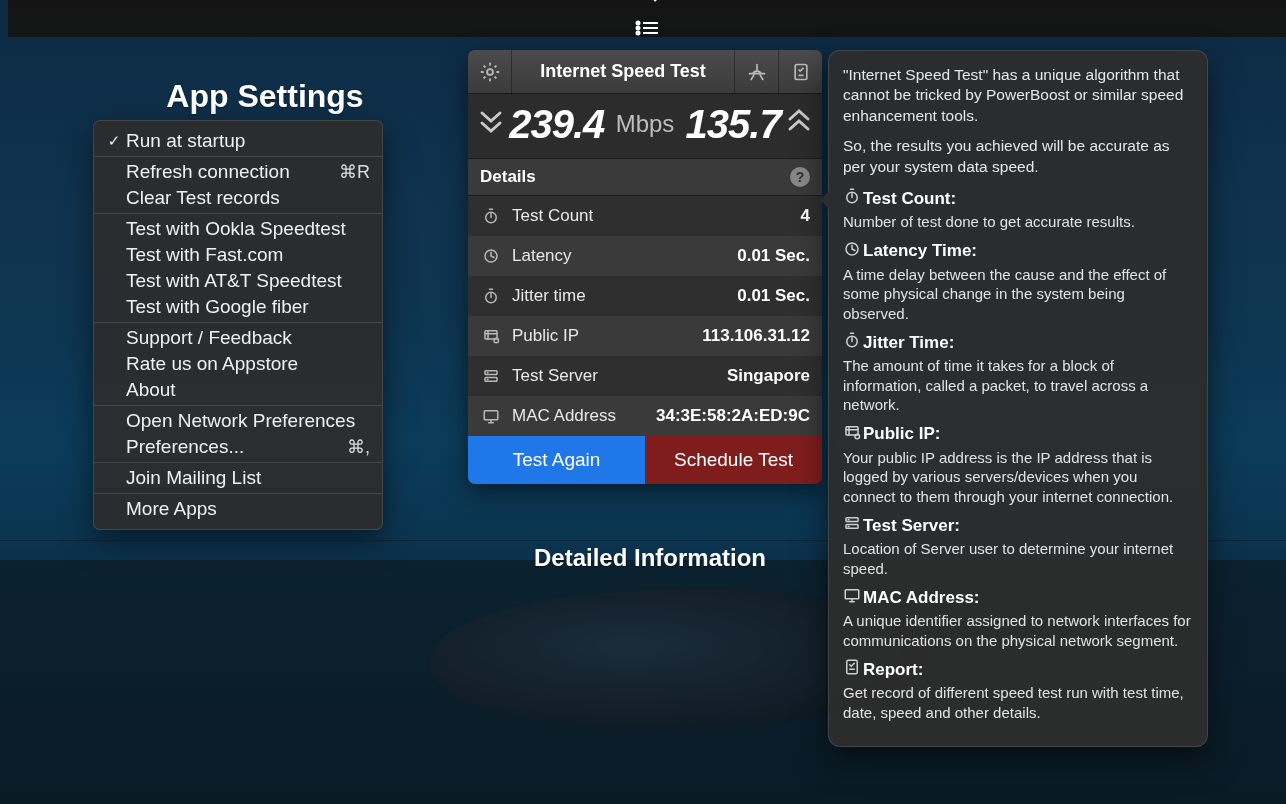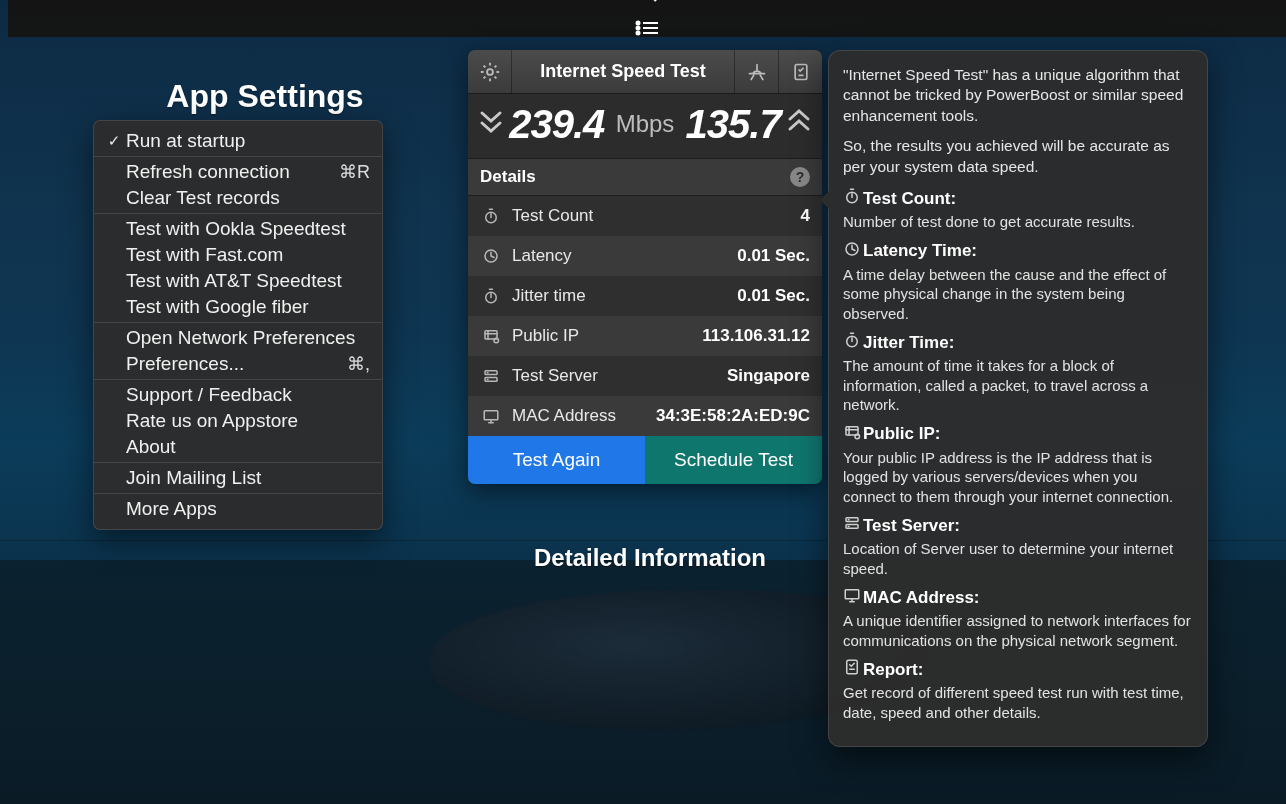--- a/index.html
+++ b/index.html
@@ -67,21 +67,21 @@
   font-weight:800; font-size:14px; display:flex; align-items:center; justify-content:center;}
 .drow { display:flex; align-items:center; padding:10px 12px; font-size:17px;}
 .drow:nth-child(even){ background:#3a3a3a;}
 .drow:nth-child(odd){ background:#2f2f2f;}
 .drow .ic { width:22px; margin-right:10px; opacity:.85; display:flex; align-items:center; justify-content:center;}
 .drow .k { flex:1; color:#e8e8e8;}
 .drow .v { font-weight:700; color:#fff;}
 .btnrow { display:flex;}
 .btnrow .btn { flex:1; padding:13px 0; font-size:19px; text-align:center; font-weight:500;}
 .btn-blue { background:#1f77e8; color:#fff;}
-.btn-green { background:#0f766e; color:#fff;}
+.btn-green { background:#7f1d1d; color:#fff;}
 
 
 .pop { position:absolute; top:50px; left:828px; width:380px;
   background:rgba(44,44,44,.97); border:1px solid rgba(255,255,255,.12);
   border-radius:12px; box-shadow:0 12px 32px rgba(0,0,0,.55); padding:14px 14px 16px; }
 .pop::before { content:""; position:absolute; top:140px; left:-9px; width:0; height:0;
   border-top:9px solid transparent; border-bottom:9px solid transparent;
   border-right:9px solid rgba(44,44,44,.97);}
 .pop p { font-size:15.5px; color:#e6e6e6; line-height:1.32; margin-bottom:10px;}
 .pop .sec { margin-top:4px; margin-bottom:8px;}
@@ -189,44 +189,44 @@
       </div>
       <div class="ctxitem">
         <span class="check"></span>
         <span class="lbl">Test with Google fiber</span>
         <span class="sc"></span>
       </div>
     </div>
     <div class="ctxgrp">
       <div class="ctxitem">
         <span class="check"></span>
+        <span class="lbl">Support / Feedback</span>
+        <span class="sc"></span>
+      </div>
+      <div class="ctxitem">
+        <span class="check"></span>
+        <span class="lbl">Rate us on Appstore</span>
+        <span class="sc"></span>
+      </div>
+      <div class="ctxitem">
+        <span class="check"></span>
+        <span class="lbl">About</span>
+        <span class="sc"></span>
+      </div>
+    </div>
+    <div class="ctxgrp">
+      <div class="ctxitem">
+        <span class="check"></span>
         <span class="lbl">Open Network Preferences</span>
         <span class="sc"></span>
       </div>
       <div class="ctxitem">
         <span class="check"></span>
         <span class="lbl">Preferences...</span>
         <span class="sc">⌘,</span>
-      </div>
-    </div>
-    <div class="ctxgrp">
-      <div class="ctxitem">
-        <span class="check"></span>
-        <span class="lbl">Support / Feedback</span>
-        <span class="sc"></span>
-      </div>
-      <div class="ctxitem">
-        <span class="check"></span>
-        <span class="lbl">Rate us on Appstore</span>
-        <span class="sc"></span>
-      </div>
-      <div class="ctxitem">
-        <span class="check"></span>
-        <span class="lbl">About</span>
-        <span class="sc"></span>
       </div>
     </div>
     <div class="ctxgrp">
       <div class="ctxitem">
         <span class="check"></span>
         <span class="lbl">Join Mailing List</span>
         <span class="sc"></span>
       </div>
     </div>
     <div class="ctxgrp">

